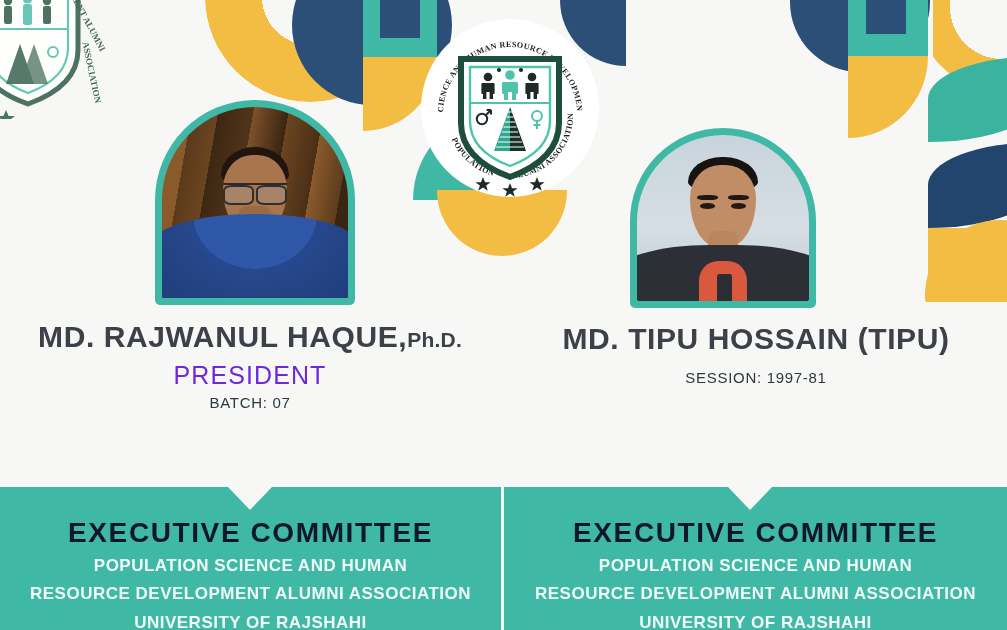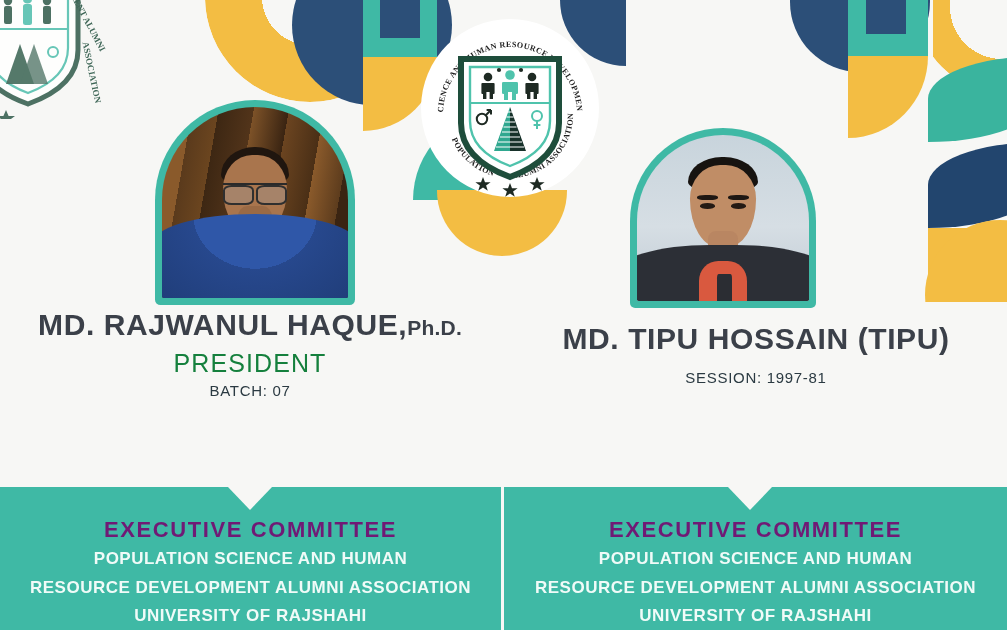--- a/index.html
+++ b/index.html
@@ -155,31 +155,31 @@
   .photo-right .brow.r{left:53%;}
   .photo-right .eye{
     position:absolute;top:41%;width:9%;height:3.4%;
     background:#241a14;border-radius:50%;
   }
   .photo-right .eye.l{left:36.5%;}
   .photo-right .eye.r{left:54.5%;}
 
   
   .name-block{position:absolute;text-align:center;z-index:5;}
-  #name-left{left:0;top:308px;width:500px;}
+  #name-left{left:0;top:320px;width:500px;}
   #name-right{left:505px;top:322px;width:502px;}
 
   .person-name{
     font-size:30px;font-weight:700;color:#3B4049;
     letter-spacing:.6px;margin:0;line-height:1.15;
     white-space:nowrap;
   }
   .person-name .suffix{font-size:21px;font-weight:600;letter-spacing:.2px;}
   .person-role{
-    font-size:25px;color:#15803d;letter-spacing:1.1px;
+    font-size:25px;color:#6d28d9;letter-spacing:1.1px;
     margin:6px 0 0;line-height:1.15;font-weight:400;
   }
   .person-meta{
     font-size:15px;color:#2B3A42;letter-spacing:.7px;
     margin:9px 0 0;line-height:1.55;font-weight:500;
   }
 
   
   .footer{position:absolute;left:0;bottom:0;width:1007px;height:143px;z-index:7;}
   .bar{
@@ -188,21 +188,21 @@
   }
   #bar-left{left:0;width:501px;}
   #bar-right{left:504px;width:503px;}
   .notch{
     position:absolute;top:-1px;width:46px;height:24px;
     background:#F7F7F5;
     -webkit-mask:linear-gradient(#000,#000);
     clip-path:polygon(0 0,100% 0,50% 100%);
   }
   .bar-title{
-    font-size:22px;font-weight:700;color:#701a75;
+    font-size:28px;font-weight:700;color:#0f172a;
     letter-spacing:1.6px;margin:31px 0 0;line-height:1.1;
   }
   .bar-line{
     font-size:17px;font-weight:700;color:#F0FBF8;
     letter-spacing:.5px;margin:5px 0 0;line-height:1.38;
   }
 
   
   .badge-text{font-family:"Liberation Serif",serif;font-size:8.1px;font-weight:700;fill:#1d1d1d;letter-spacing:.4px;}
 </style>

